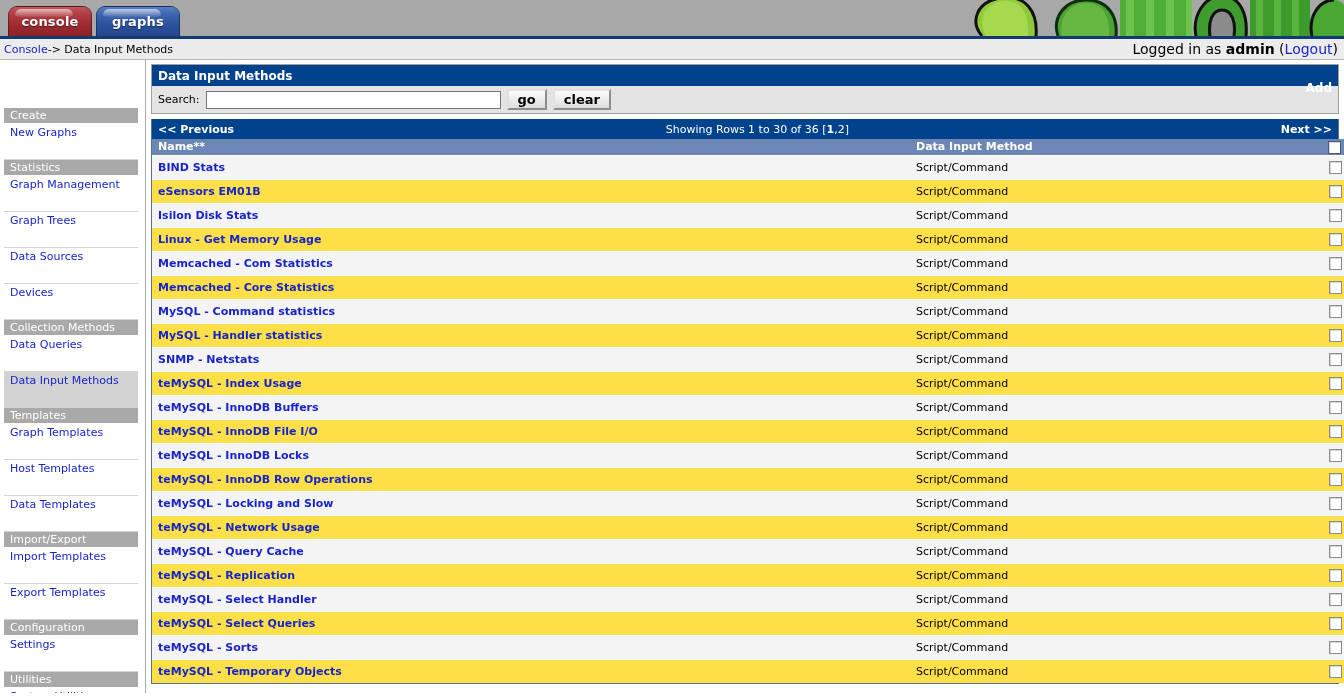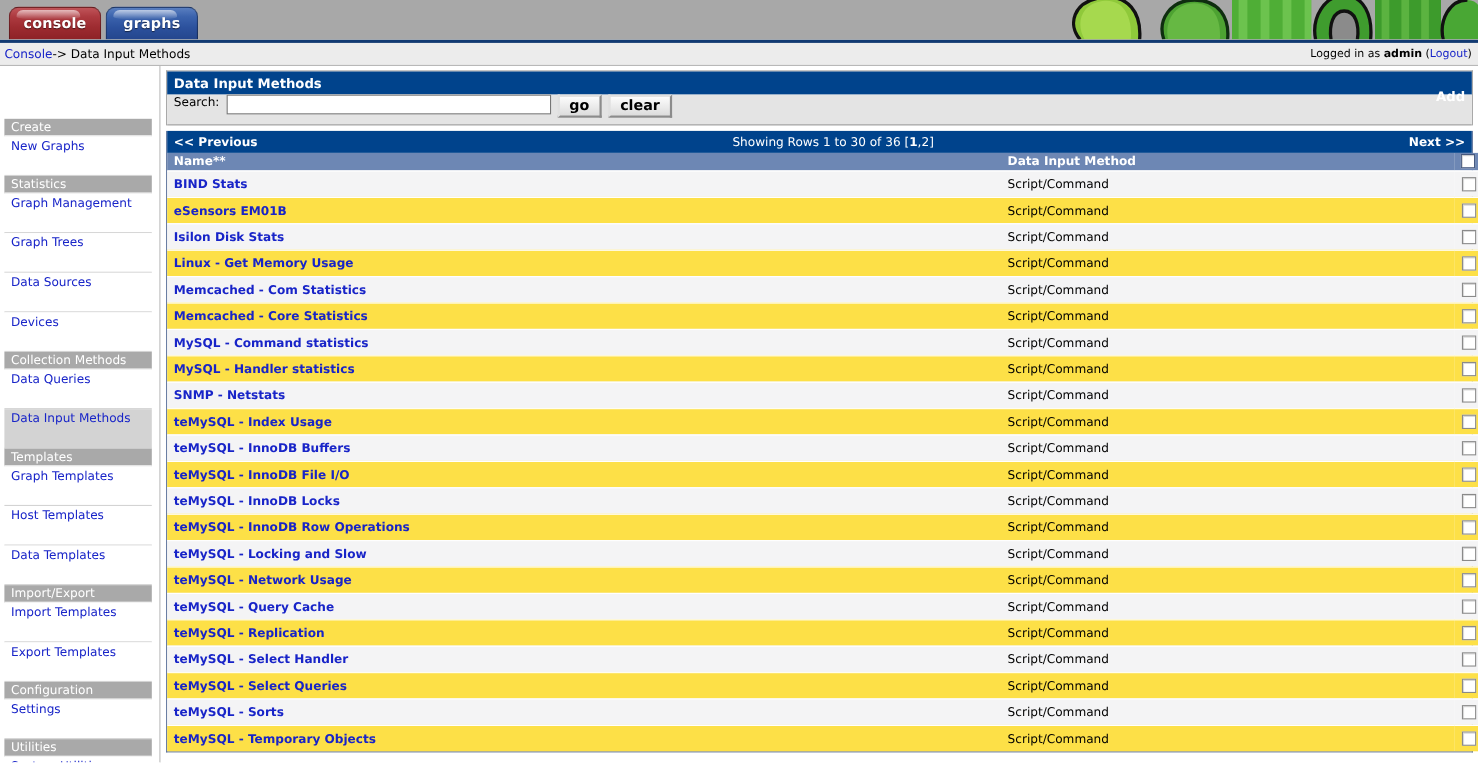--- a/index.html
+++ b/index.html
@@ -74,21 +74,21 @@
     border-top: 3px solid #123a72;
     display: flex;
     align-items: center;
     justify-content: space-between;
     padding: 0 6px 0 4px;
     font-size: 11px;
     color: #000;
     border-bottom: 1px solid #b8b8b8;
   }
   #breadcrumb-bar a { color: #1824c8; text-decoration: none; }
-  .login-info { font-size: 10px; text-align: center; }
+  .login-info { font-size: 14px; text-align: center; }
   .login-info b { font-weight: bold; }
 
   
   #page {
     display: flex;
     height: 633px;
     align-items: stretch;
   }
 
   
@@ -149,21 +149,21 @@
     padding: 0 6px;
     font-size: 12px;
     font-weight: bold;
   }
   .panel-header a { color: #ffffff; text-decoration: none; margin-top: 24px; }
 
   .search-row {
     background: #e4e4e4;
     height: 28px;
     display: flex;
-    align-items: flex-start;
+    align-items: center;
     padding: 0 6px;
     gap: 6px;
     border-bottom: 1px solid #a0a0a0;
   }
   .search-row label { font-size: 11px; color: #000; }
   #search-input {
     width: 295px; height: 18px;
     border: 1px solid #767676;
     font-size: 11px;
     padding: 1px 3px;

